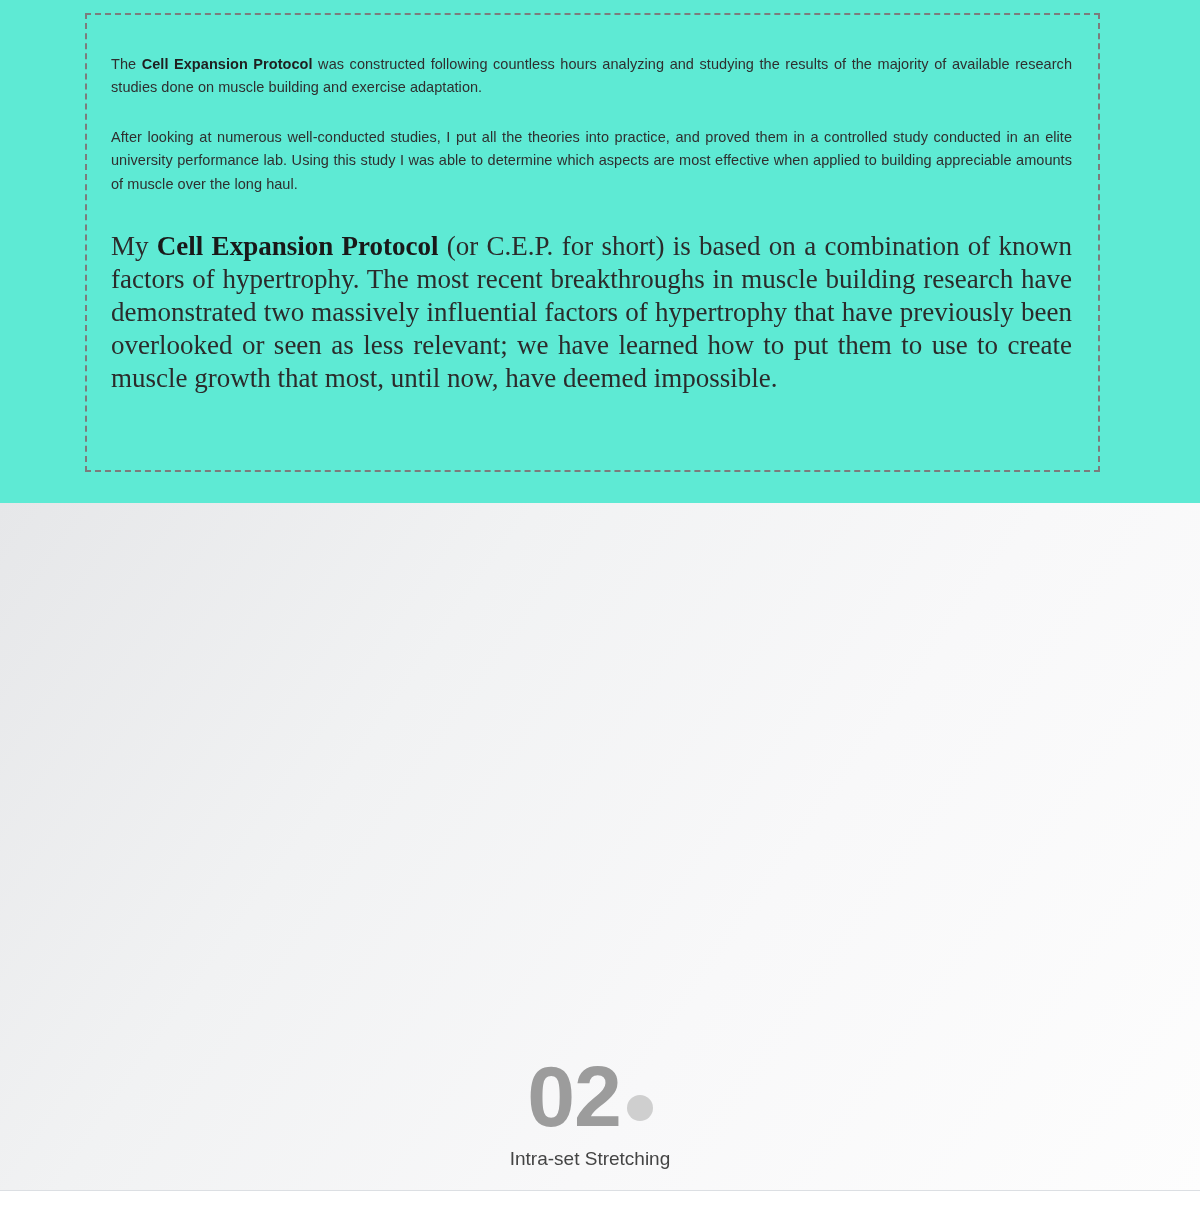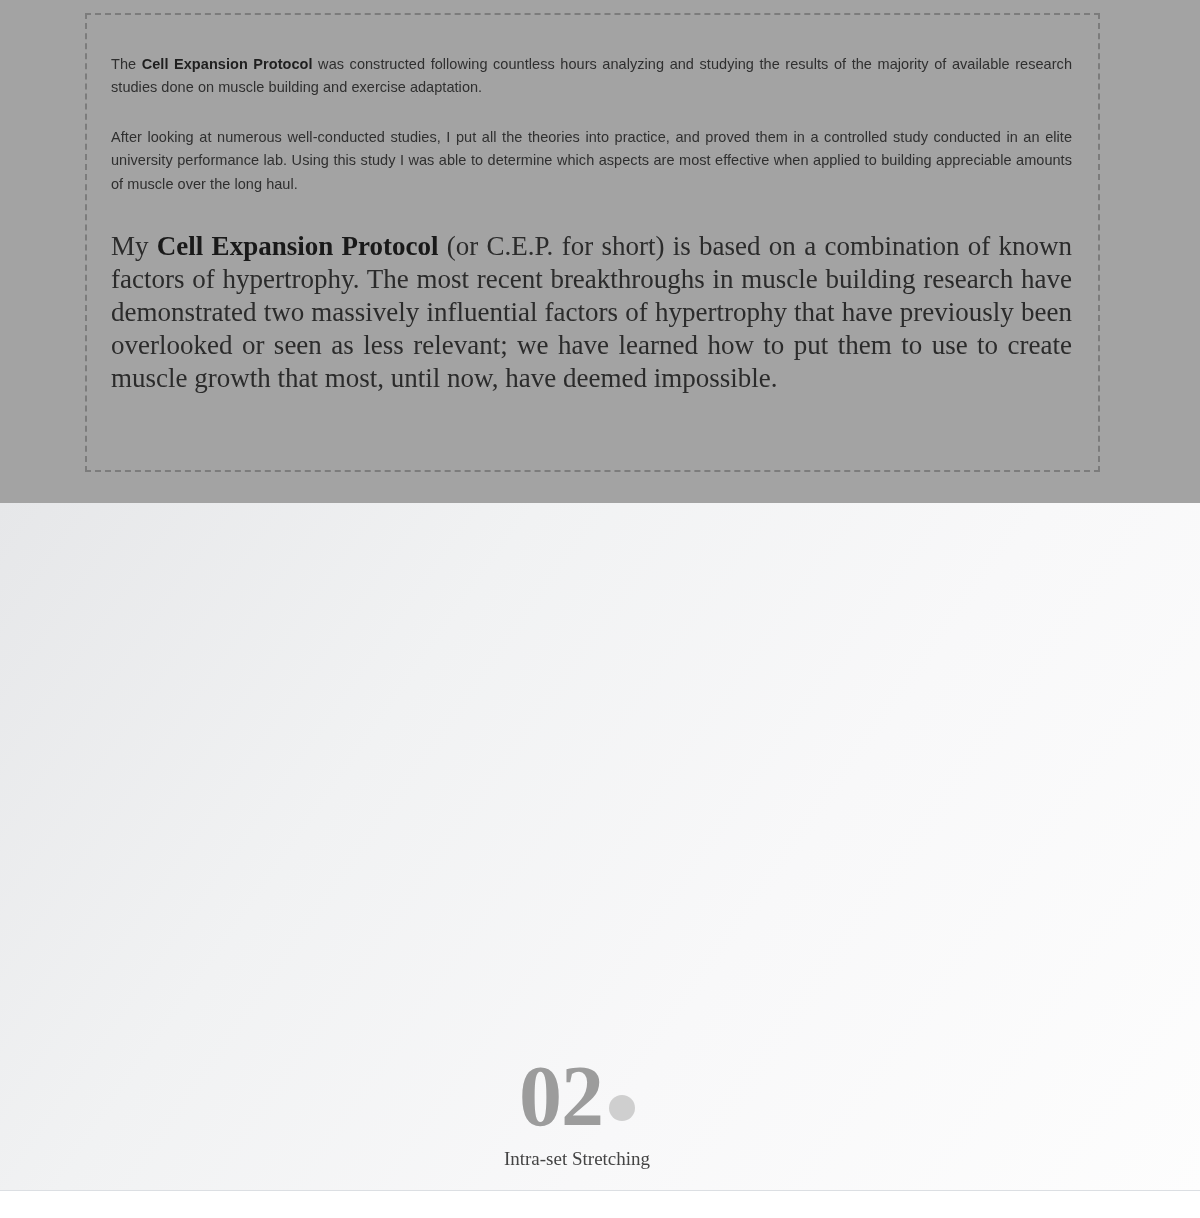--- a/index.html
+++ b/index.html
@@ -12,21 +12,21 @@
     height: 1218px;
     font-family: "Liberation Sans", sans-serif;
     overflow: hidden;
   }
 
   
   .top-section {
     position: relative;
     width: 1200px;
     height: 503px;
-    background: #a3a3a3;
+    background: #5eead4;
     box-sizing: border-box;
     padding-left: 8px;
   }
   .dashed-box {
     position: absolute;
     left: 85px;
     top: 13px;
     width: 1015px;
     height: 459px;
     border: 2px dashed #7c7c7c;
@@ -109,21 +109,21 @@
     margin-left: 6px;
     margin-top: 22px;
     flex: none;
   }
   .principle-label {
     margin-top: 8px;
     font-size: 19px;
     line-height: 1.42;
     color: #444444;
   }
-  #p02 { left: 462px;  top: 553px;  width: 230px; font-family: Liberation Serif, serif; }
+  #p02 { left: 475px;  top: 553px;  width: 230px; }
 </style>
 </head>
 <body>
 
 <div class="top-section">
   <div class="dashed-box">
     <div class="dashed-inner">
 
       <p class="para-small"><span>The </span><b>Cell Expansion Protocol</b><span> was constructed following countless hours analyzing and studying the results of the majority of available research studies done on muscle building and exercise adaptation.</span></p>
 

